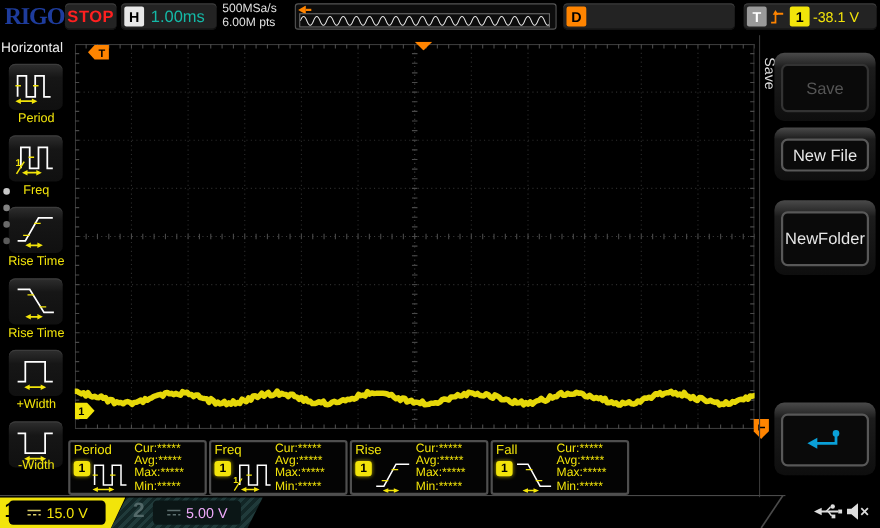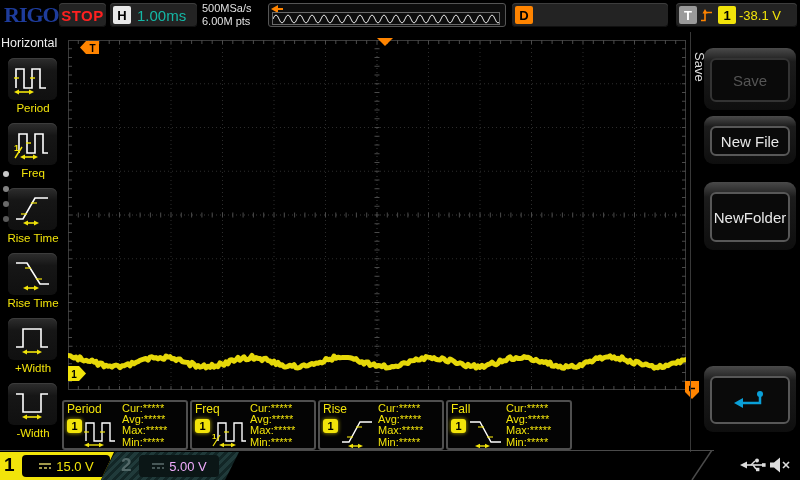--- a/index.html
+++ b/index.html
@@ -53,21 +53,21 @@
            box-shadow:0 0 4px #b3a800;}
   .m-icon{position:absolute;left:20px;top:14px;}
   .m-vals{position:absolute;left:58px;top:1px;color:#f2e40a;font-size:11px;line-height:11.2px;white-space:nowrap;}
   
   .chtopline{left:0;top:450px;width:714px;height:1px;background:#4a4a4a;}
   .ch1{left:0;top:452px;width:114px;height:28px;background:#f2e40a;
        clip-path:polygon(0 0,100% 0,88.5% 100%,0 100%);}
   .ch1 .chnum{position:absolute;left:4px;top:2px;color:#000;font-weight:700;font-size:19px;}
   .chbox{position:absolute;top:3px;height:22px;background:#000;border-radius:4px;
          display:flex;align-items:center;justify-content:center;gap:4px;}
-  .ch1 .chbox{left:22px;width:88px;}
+  .ch1 .chbox{left:8px;width:88px;}
   .ch1 .chscale{color:#f2e40a;font-size:13px;}
   .ch2{left:101px;top:452px;width:138px;height:28px;
        background:repeating-linear-gradient(135deg,#203a3a 0 3px,#122626 3px 6px);
        clip-path:polygon(14px 0,100% 0,calc(100% - 14px) 100%,0 100%);}
   .ch2 .chnum{position:absolute;left:20px;top:2px;color:#536969;font-weight:700;font-size:19px;}
   .ch2 .chbox{left:38px;width:80px;background:#0b1616;}
   .ch2 .chscale{color:#f0abfc;font-size:13px;}
 </style>
 </head>
 <body>
@@ -176,21 +176,21 @@
   <div class="abs sb-label" style="top:362px;">+Width</div>
 
   <div class="abs sb-btn" style="top:383px;">
     <svg width="40" height="34" viewBox="0 0 40 34">
       <polyline points="3,7 10,7 10,25 28,25 28,7 35,7" fill="none" stroke="#fff" stroke-width="1.6"></polyline>
       <line x1="12" y1="30" x2="26" y2="30" stroke="#f2e40a" stroke-width="1.6"></line>
       <polygon points="9,30 14,27.5 14,32.5" fill="#f2e40a"></polygon>
         <polygon points="29,30 24,27.5 24,32.5" fill="#f2e40a"></polygon>
     </svg>
   </div>
-  <div class="abs sb-label" style="top:427px;">-Width</div>
+  <div class="abs sb-label" style="top:417px;">-Width</div>
 
   <div class="abs dot" style="top:171px;background:#c8c8c8;"></div>
   <div class="abs dot" style="top:186px;background:#828282;"></div>
   <div class="abs dot" style="top:201px;background:#6a6a6a;"></div>
   <div class="abs dot" style="top:216px;background:#5a5a5a;"></div>
 
   <svg id="gridsvg" class="abs" width="618" height="350" viewBox="0 0 618 350">
       <rect x="0.5" y="0.5" width="617" height="349" fill="none" stroke="#3a3a3a"></rect>
       <line x1="51.5" y1="0" x2="51.5" y2="350" stroke="#2c2c2c" stroke-dasharray="1 3"></line>
       <line x1="103" y1="0" x2="103" y2="350" stroke="#2c2c2c" stroke-dasharray="1 3"></line>

